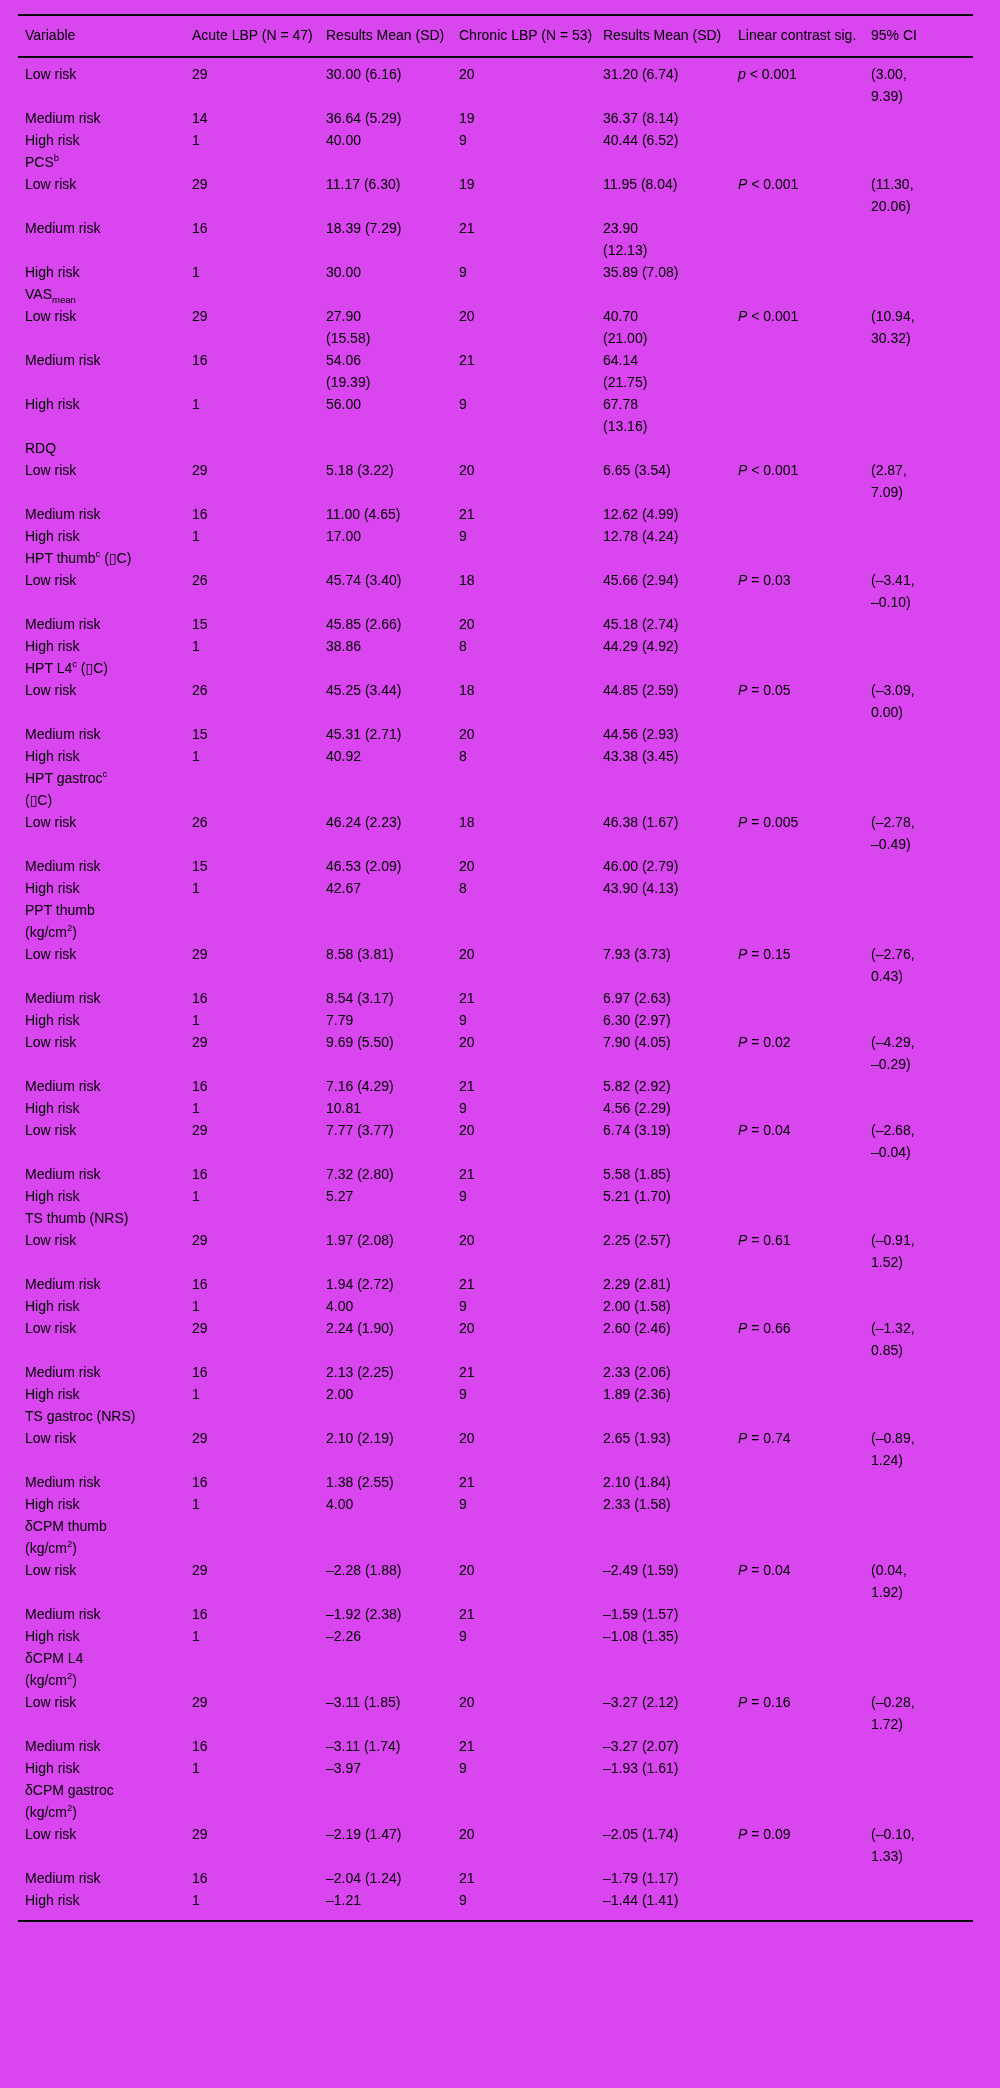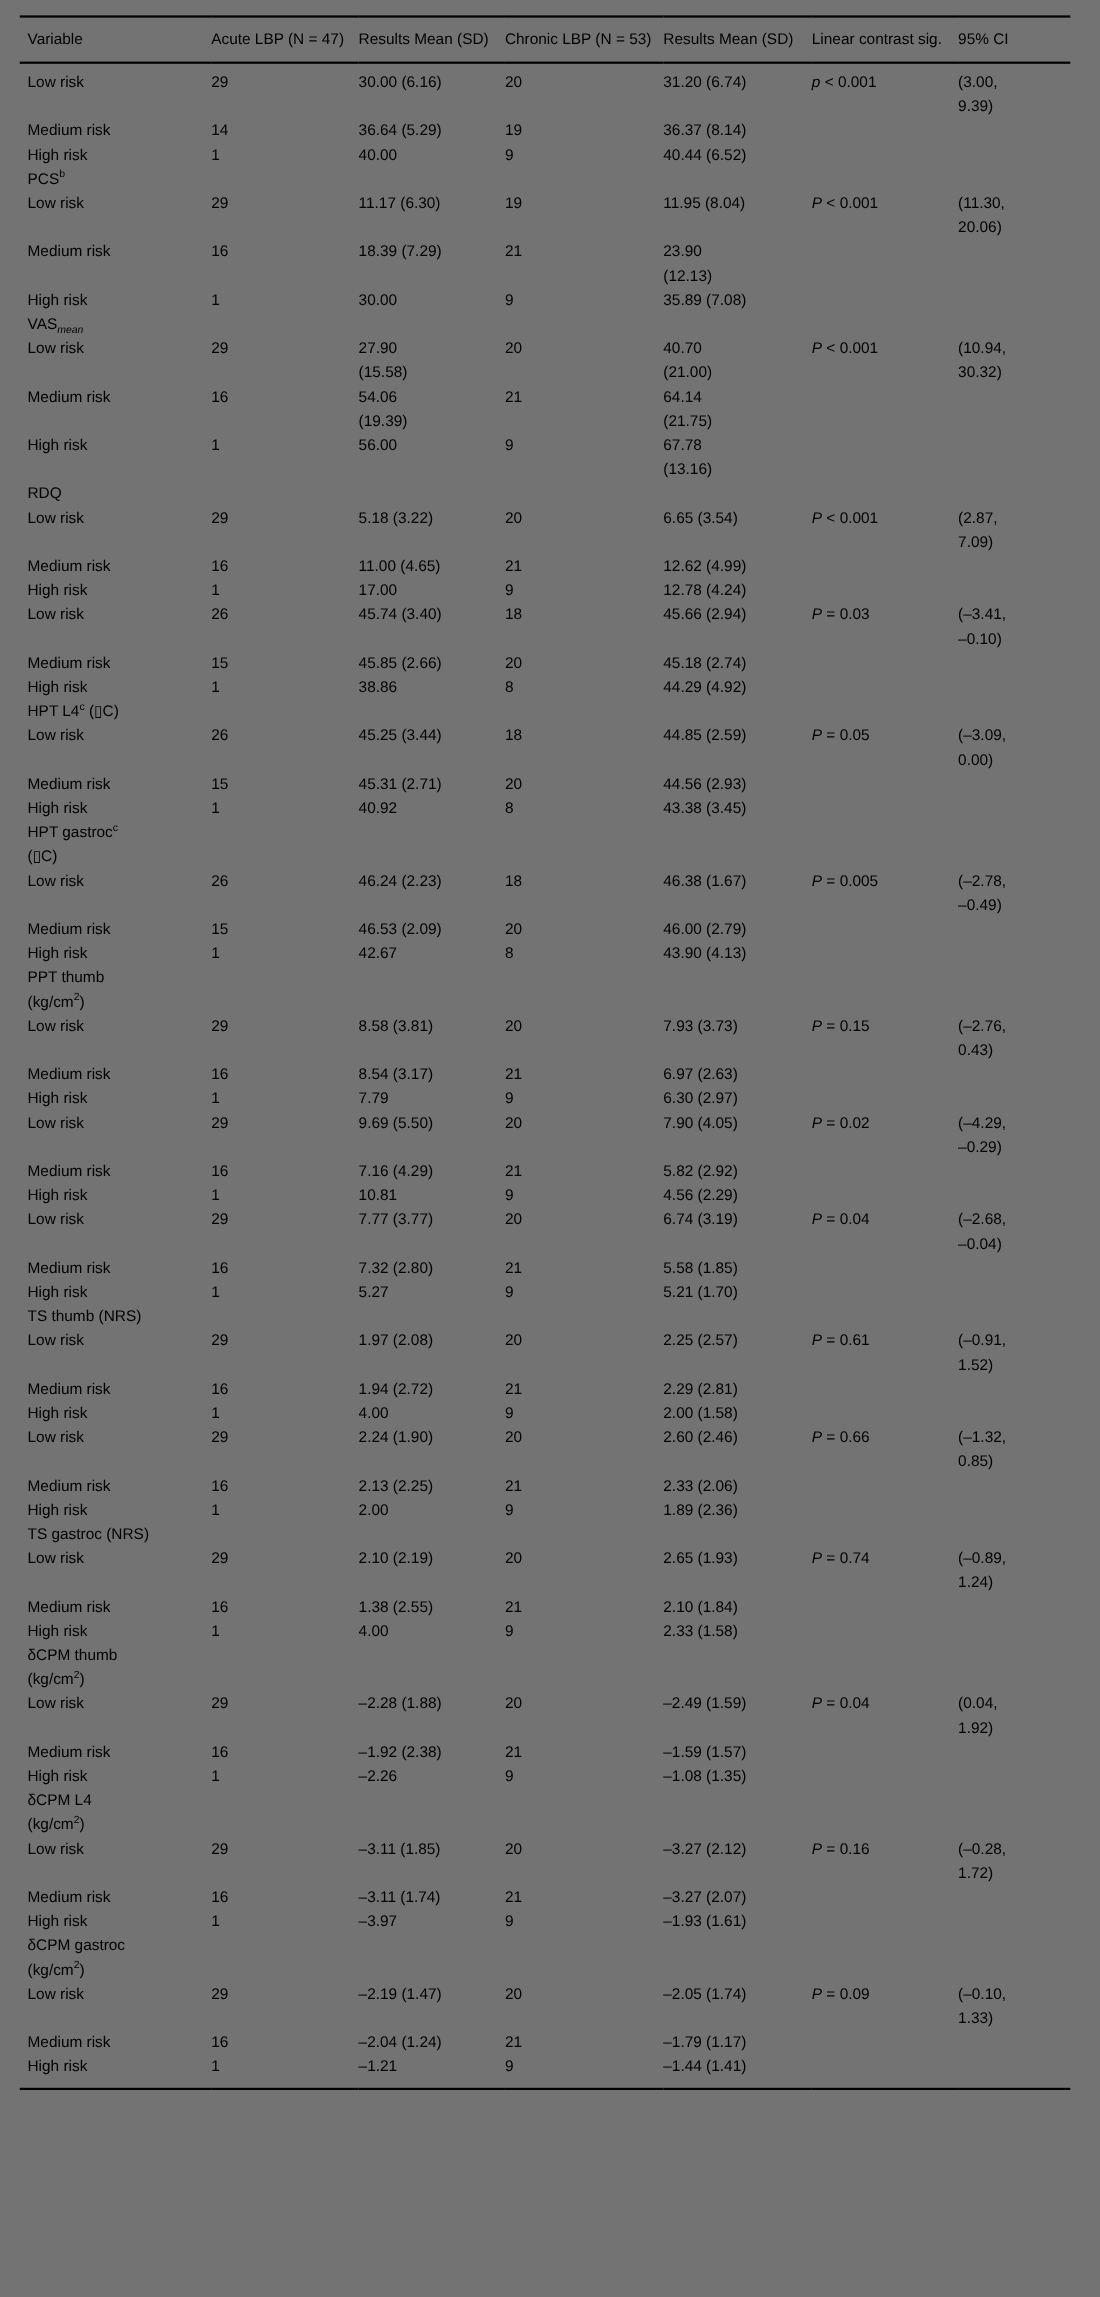--- a/index.html
+++ b/index.html
@@ -5,21 +5,21 @@
   html, body { margin: 0; padding: 0; }
   body {
     background: #ffffff;
     font-family: "Liberation Sans", "DejaVu Sans", sans-serif;
     color: #000000;
   }
   .page {
     position: relative;
     width: 1000px;
     height: 2088px;
-    background: #737373;
+    background: #d946ef;
     overflow: hidden;
   }
   table.results {
     border-collapse: collapse;
     table-layout: fixed;
     width: 955px;
     margin: 14px 0 0 18px;
     border-top: 2px solid #000000;
     border-bottom: 2px solid #000000;
     font-size: 14px;
@@ -37,21 +37,21 @@
     vertical-align: top;
     line-height: 22px;
     padding: 0 8px 0 0;
     text-align: left;
   }
   th:first-child, td:first-child { padding-left: 7px; }
   tbody tr:first-child td { padding-top: 5px; }
   tbody tr:last-child td { padding-bottom: 9px; }
   td.pre { white-space: pre-line; }
   sup { font-size: 9.5px; line-height: 0; vertical-align: super; }
-  sub { font-size: 9.5px; line-height: 0; vertical-align: sub; font-style: italic; }
+  sub { font-size: 9.5px; line-height: 0; vertical-align: sub; }
   i { font-style: italic; }
 </style>
 </head>
 <body>
 
 <div class="page">
   <table class="results">
     <colgroup>
       <col style="width:174px">
       <col style="width:134px">
@@ -194,20 +194,23 @@
         <tr>
           <td class="pre">High risk</td>
           <td class="pre">1</td>
           <td class="pre">17.00</td>
           <td class="pre">9</td>
           <td class="pre">12.78 (4.24)</td>
           <td class="pre"></td>
           <td class="pre"></td>
         </tr>
         <tr>
+          <td colspan="7">HPT thumb<sup>c</sup> (▯C)</td>
+        </tr>
+        <tr>
           <td class="pre">Low risk</td>
           <td class="pre">26</td>
           <td class="pre">45.74 (3.40)</td>
           <td class="pre">18</td>
           <td class="pre">45.66 (2.94)</td>
           <td><i>P</i> = 0.03</td>
           <td class="pre">(–3.41,
 –0.10)</td>
         </tr>
         <tr>

